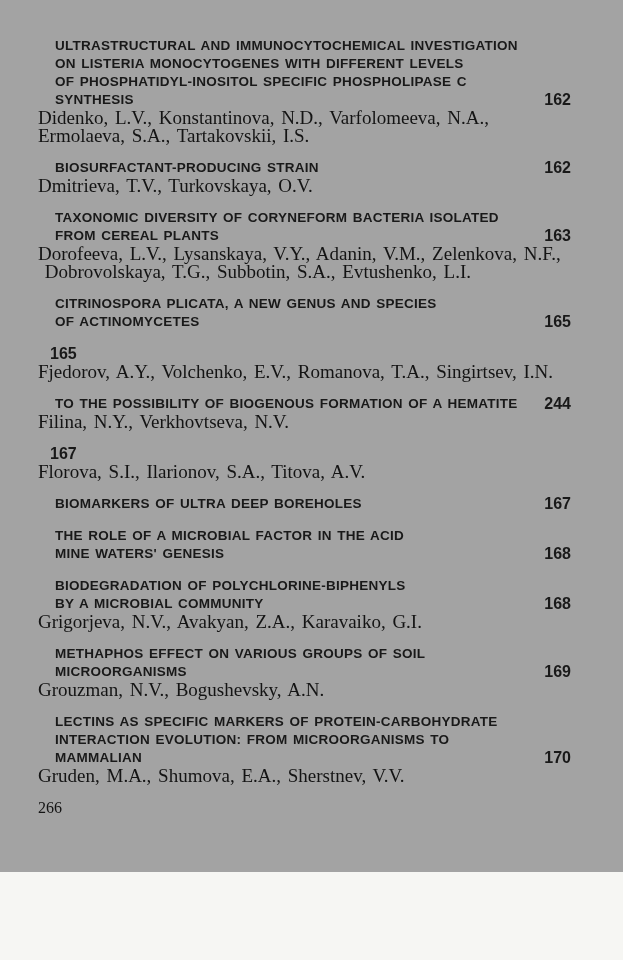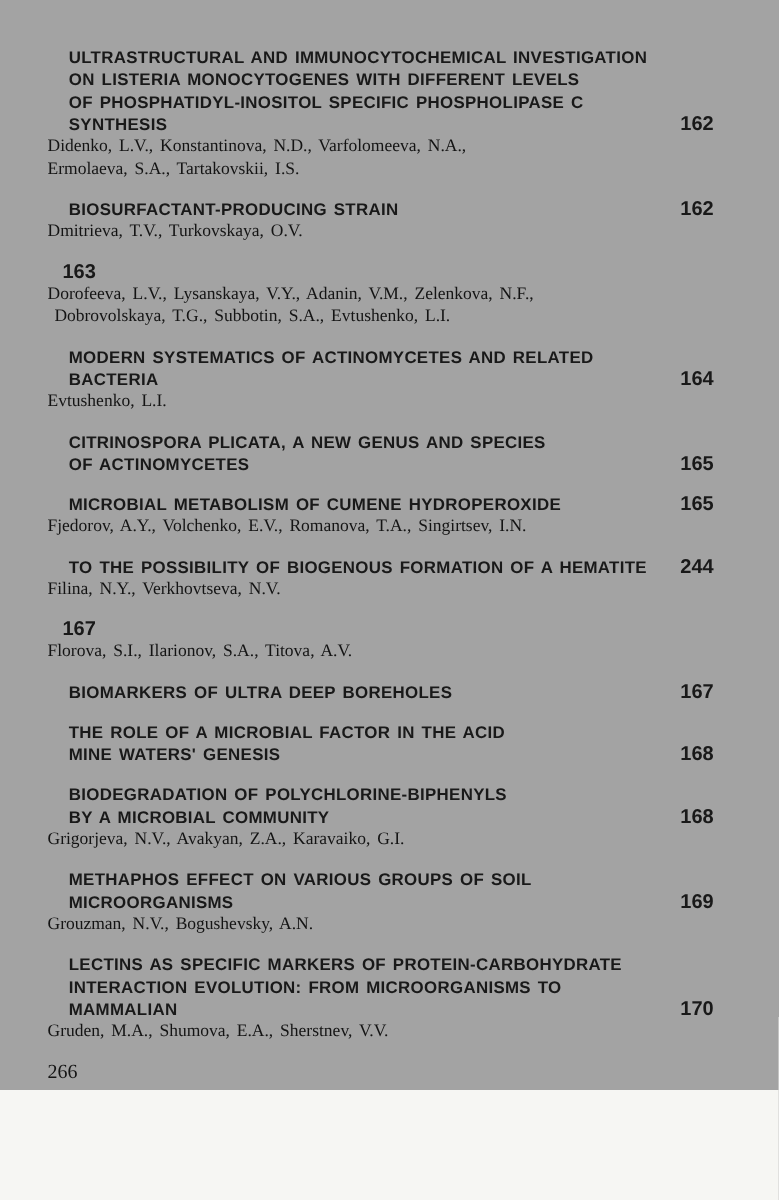--- a/index.html
+++ b/index.html
@@ -41,21 +41,21 @@
     font-family: "Liberation Sans", sans-serif;
     font-weight: 700;
     font-size: 16px;
     line-height: 18px;
     color: #191919;
     flex-shrink: 0;
     margin-left: 12px;
   }
   .authors {
     font-family: "Liberation Serif", serif;
-    font-size: 14px;
+    font-size: 19px;
     line-height: 18px;
     word-spacing: 2px;
     color: #141414;
     white-space: pre-wrap;
   }
   .footer-num {
     font-family: "Liberation Serif", serif;
     font-size: 16px;
     line-height: 18px;
     color: #141414;
@@ -82,45 +82,39 @@
     <div class="entry">
       <div class="title-row">
         <div class="title">BIOSURFACTANT-PRODUCING STRAIN</div>
         <div class="pagenum">162</div>
       </div>
       <div class="authors">Dmitrieva, T.V., Turkovskaya, O.V.</div>
     </div>
 
     <div class="entry">
       <div class="title-row">
+        <div class="title">TAXONOMIC DIVERSITY OF CORYNEFORM BACTERIA ISOLATED
+FROM CEREAL PLANTS</div>
         <div class="pagenum">163</div>
       </div>
       <div class="authors">Dorofeeva, L.V., Lysanskaya, V.Y., Adanin, V.M., Zelenkova, N.F.,
  Dobrovolskaya, T.G., Subbotin, S.A., Evtushenko, L.I.</div>
     </div>
 
-    <div class="entry">
-      <div class="title-row">
-        <div class="title">MODERN SYSTEMATICS OF ACTINOMYCETES AND RELATED BACTERIA</div>
-        <div class="pagenum">164</div>
-      </div>
-      <div class="authors">Evtushenko, L.I.</div>
-    </div>
 
     <div class="entry">
       <div class="title-row">
         <div class="title">CITRINOSPORA PLICATA, A NEW GENUS AND SPECIES
 OF ACTINOMYCETES</div>
         <div class="pagenum">165</div>
       </div>
     </div>
 
     <div class="entry">
       <div class="title-row">
-        <div class="title">MICROBIAL METABOLISM OF CUMENE HYDROPEROXIDE</div>
         <div class="pagenum">165</div>
       </div>
       <div class="authors">Fjedorov, A.Y., Volchenko, E.V., Romanova, T.A., Singirtsev, I.N.</div>
     </div>
 
     <div class="entry">
       <div class="title-row">
         <div class="title">TO THE POSSIBILITY OF BIOGENOUS FORMATION OF A HEMATITE</div>
         <div class="pagenum">244</div>
       </div>

